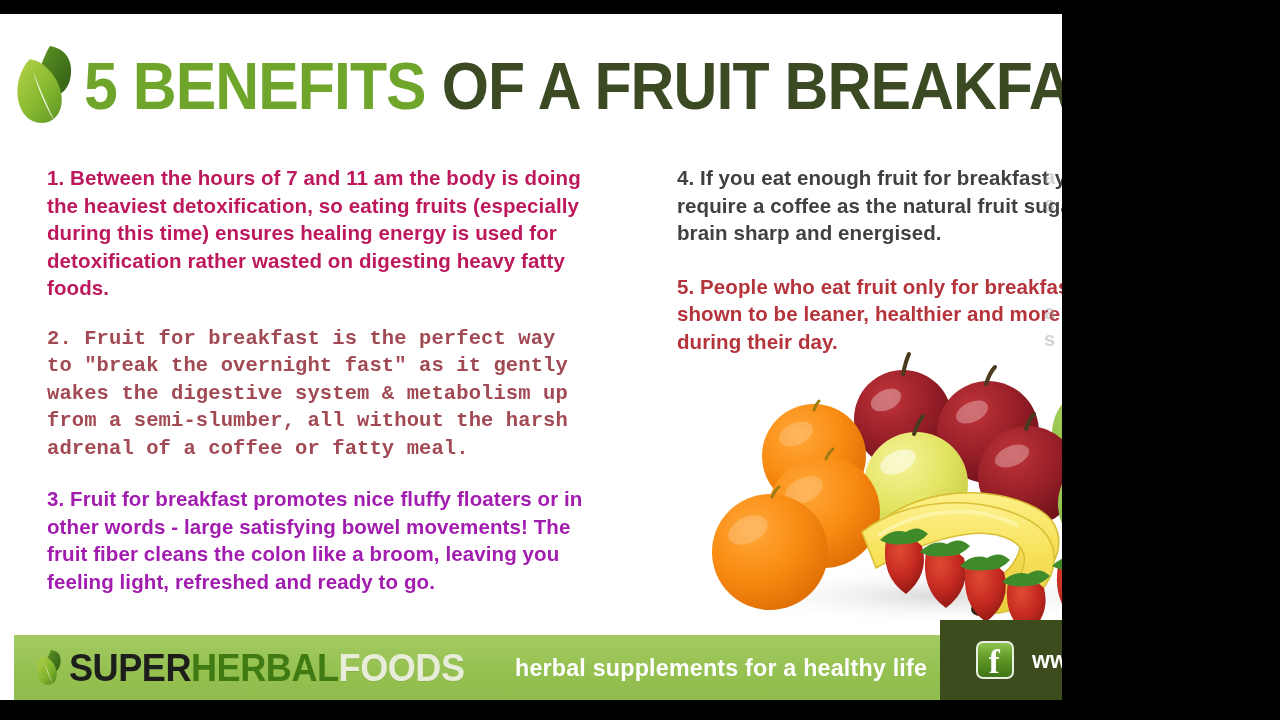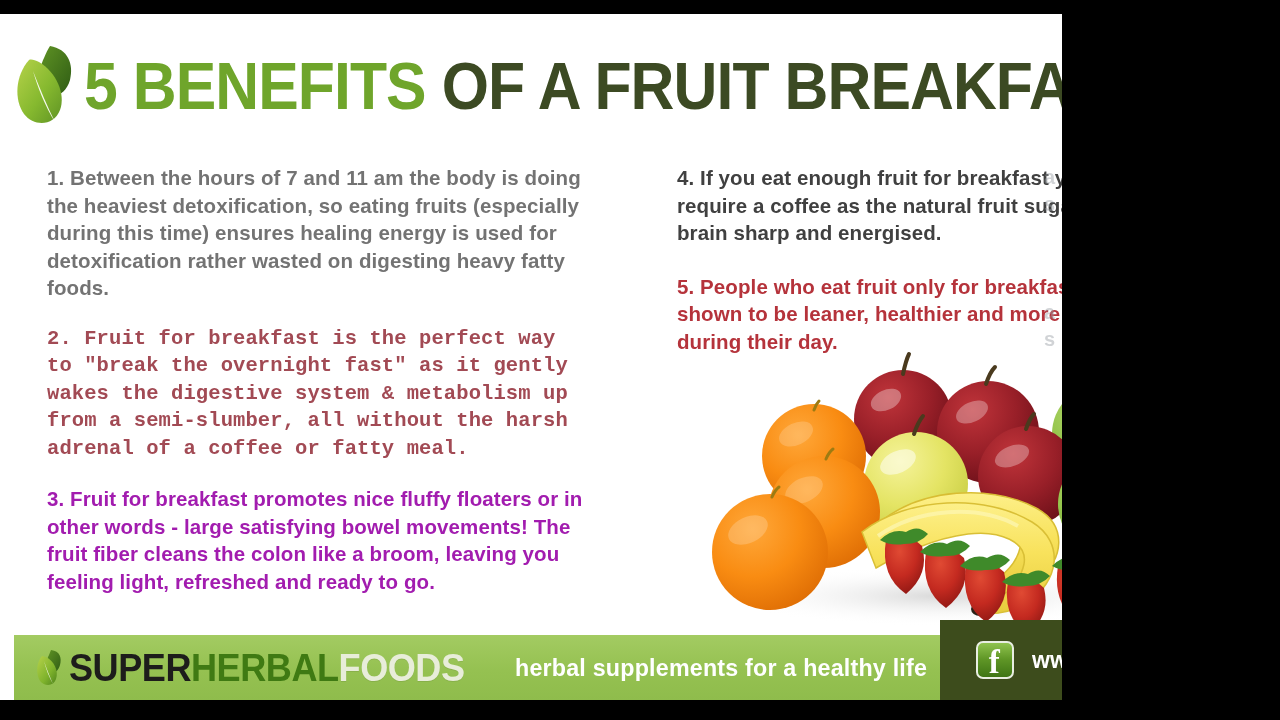--- a/index.html
+++ b/index.html
@@ -75,21 +75,21 @@
   .para {
     font-family:"Liberation Sans Narrow","Liberation Sans", sans-serif;
     font-size:20.5px;
     font-weight:bold;
     line-height:27.5px;
     letter-spacing:0.1px;
     margin-bottom:23px;
   }
   .para:last-child { margin-bottom:0; }
 
-  .c-orange { color:#737373; }
+  .c-orange { color:#be185d; }
   .c-maroon { color:#a24a54;font-family:Liberation Mono, monospace; }
   .c-olive  { color:#a21caf; }
   .c-green  { color:#404040; }
   .c-red    { color:#b5333b; }
 
   
   .col-right .para { margin-bottom:26px; }
 
   
   .fruit-photo {

